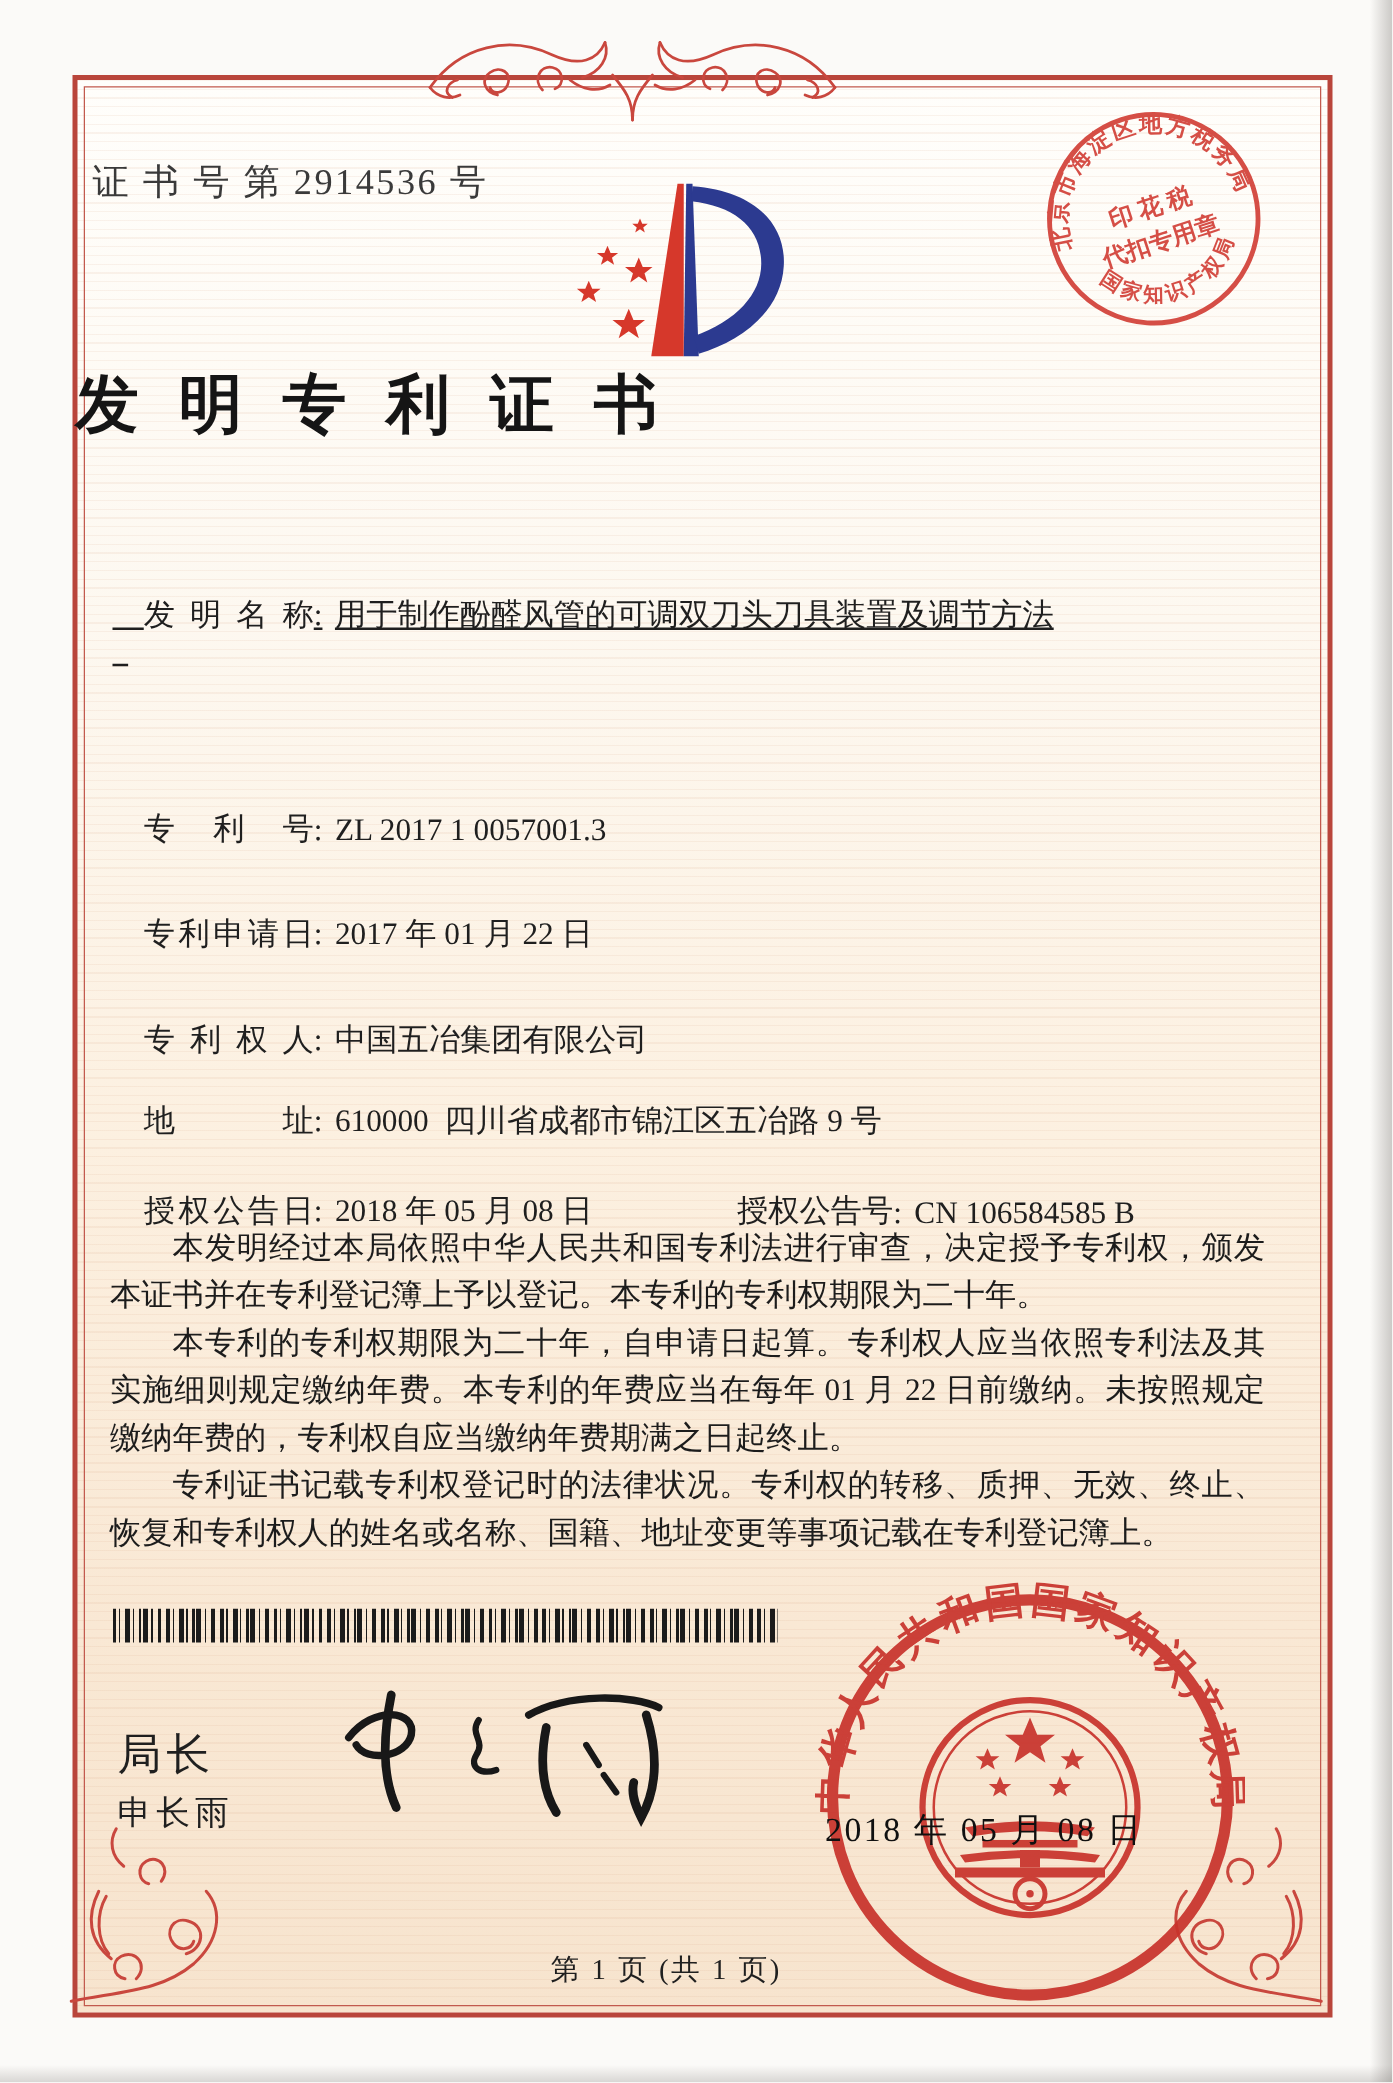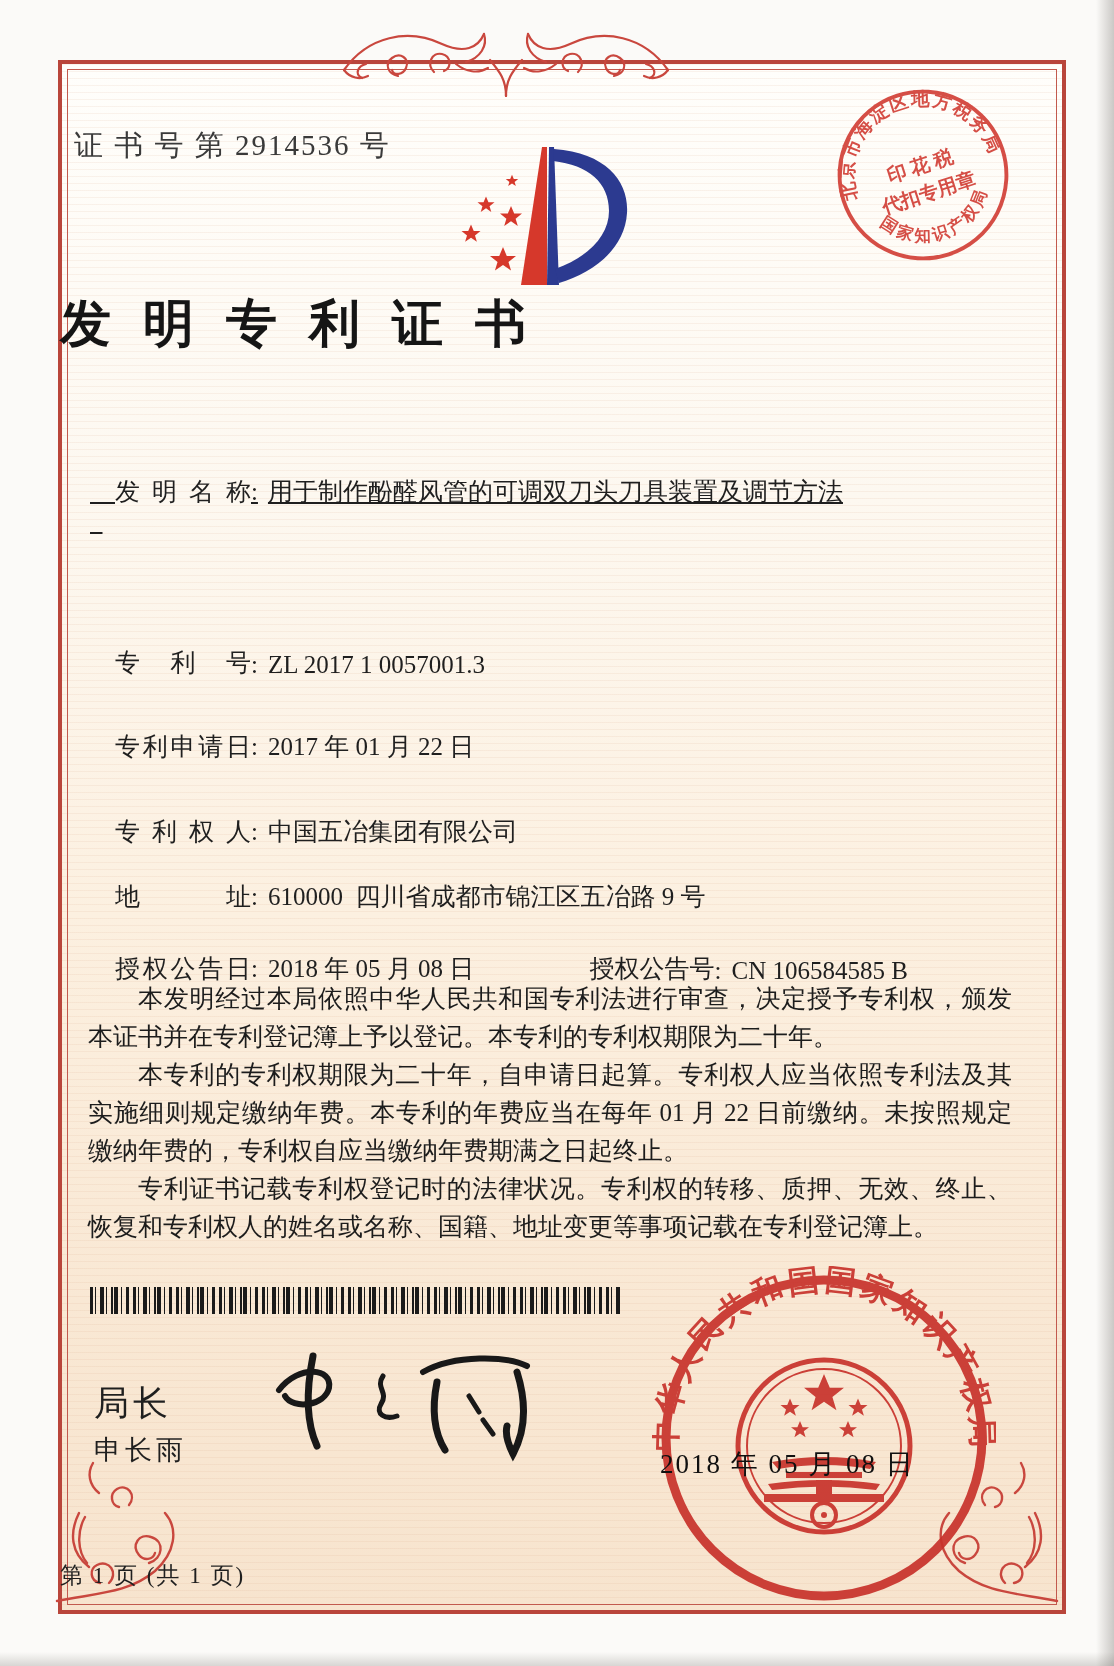--- a/index.html
+++ b/index.html
@@ -56,21 +56,21 @@
 
   .director-title{position:absolute;left:94px;top:1380px;font-size:35px;letter-spacing:4px;z-index:3;
     font-family:"Liberation Sans","DejaVu Sans",sans-serif;}
   .director-name{position:absolute;left:94px;top:1432px;font-size:27px;letter-spacing:4px;z-index:3;
     font-family:"Liberation Sans","DejaVu Sans",sans-serif;}
   .signature{position:absolute;left:255px;top:1338px;width:300px;height:132px;z-index:4;}
 
   .seal-large{position:absolute;left:652px;top:1266px;width:344px;height:344px;z-index:4;opacity:.92;}
   .seal-date{position:absolute;left:660px;top:1446px;font-size:27px;letter-spacing:2px;color:#101010;z-index:5;}
 
-  .footer{position:absolute;left:60px;top:1560px;width:946px;text-align:left;font-size:23px;
+  .footer{position:absolute;left:60px;top:1560px;width:946px;text-align:center;font-size:23px;
     letter-spacing:2px;z-index:3;}
 
   .ornament-top{position:absolute;left:338px;top:18px;width:336px;height:98px;z-index:3;}
   .flourish-br{position:absolute;left:925px;top:1443px;width:136px;height:168px;z-index:3;}
   .flourish-bl{position:absolute;left:53px;top:1443px;width:136px;height:168px;z-index:3;transform:scaleX(-1);}
 </style>
 </head>
 <body>
 
 <div class="page">

